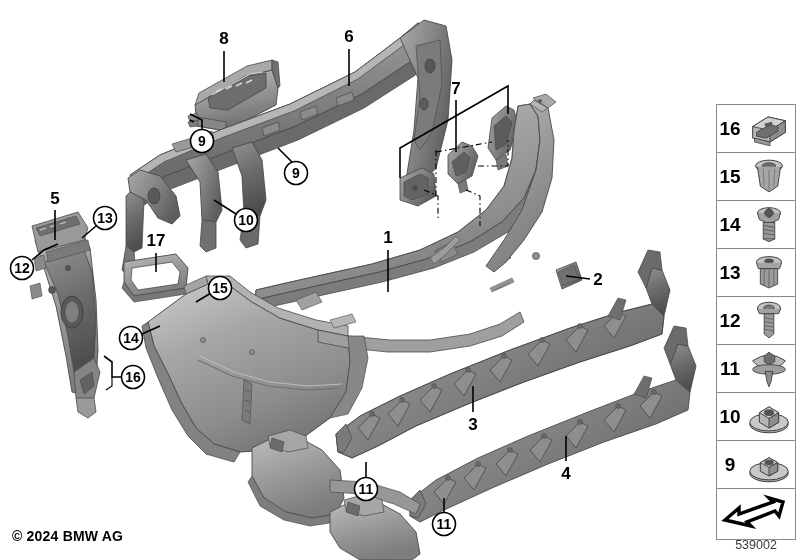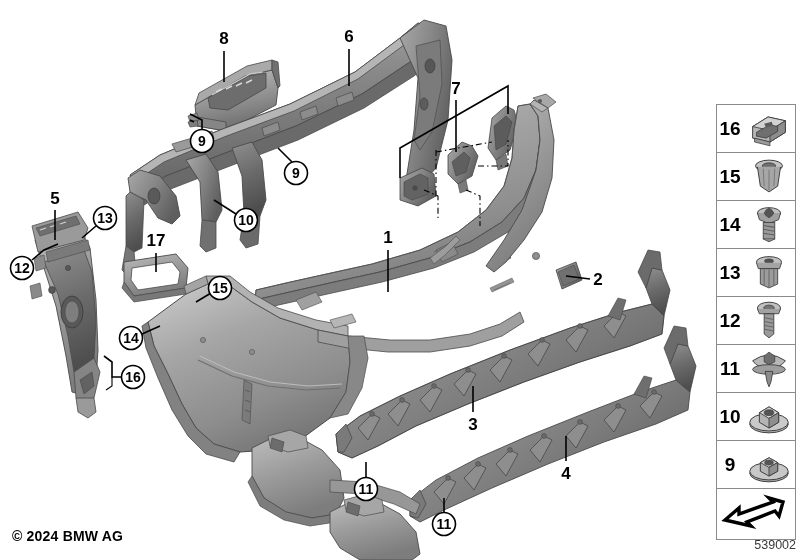--- a/index.html
+++ b/index.html
@@ -93,21 +93,21 @@
     font-family: "Liberation Sans", sans-serif;
     font-weight: bold;
     font-size: 14px;
     color: #000000;
     letter-spacing: 0.2px;
   }
   .diagram-id {
     position: absolute;
     left: 716px; top: 538px;
     width: 80px;
-    text-align: right;
+    text-align: center;
     font-family: "Liberation Sans", sans-serif;
     font-size: 12.5px;
     color: #3a3a3a;
   }
 </style>
 </head>
 <body>
 
 <div id="page">
 

